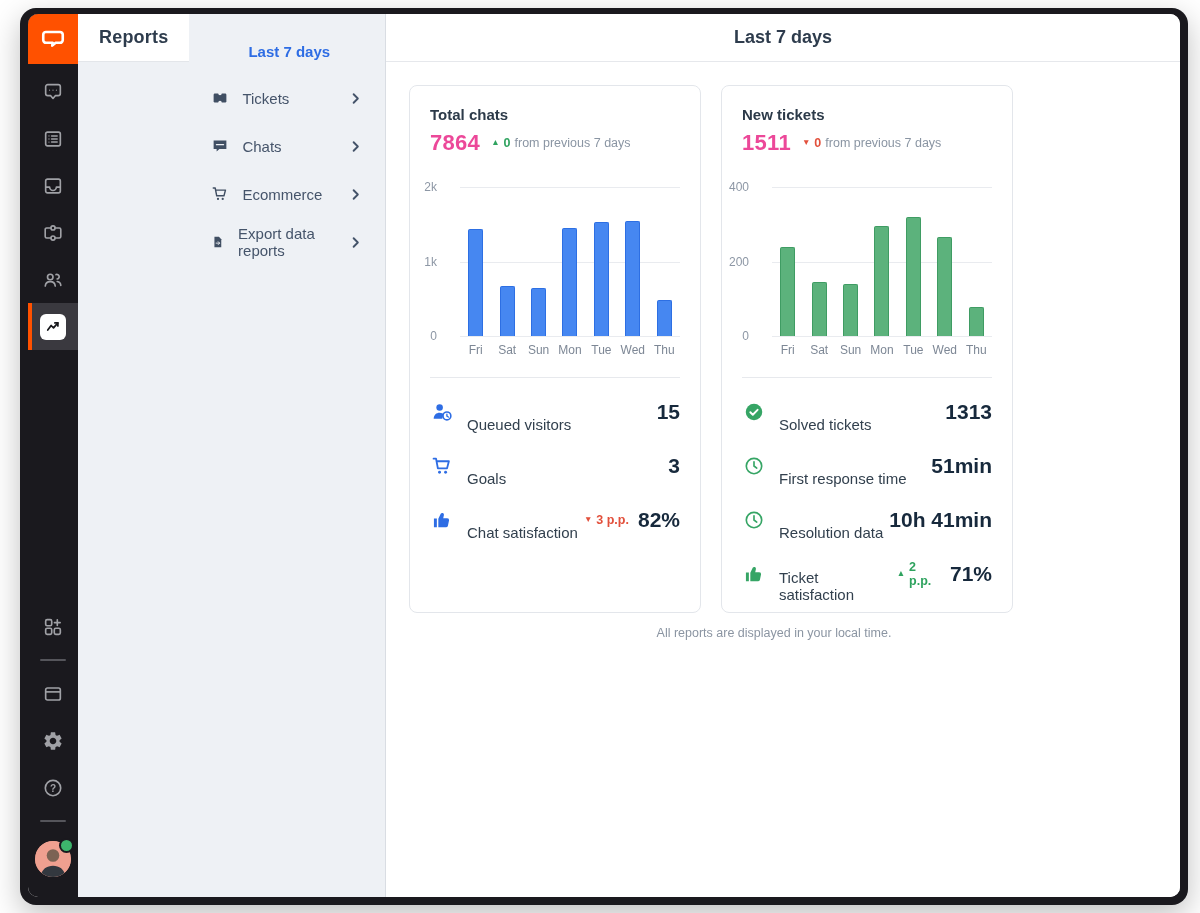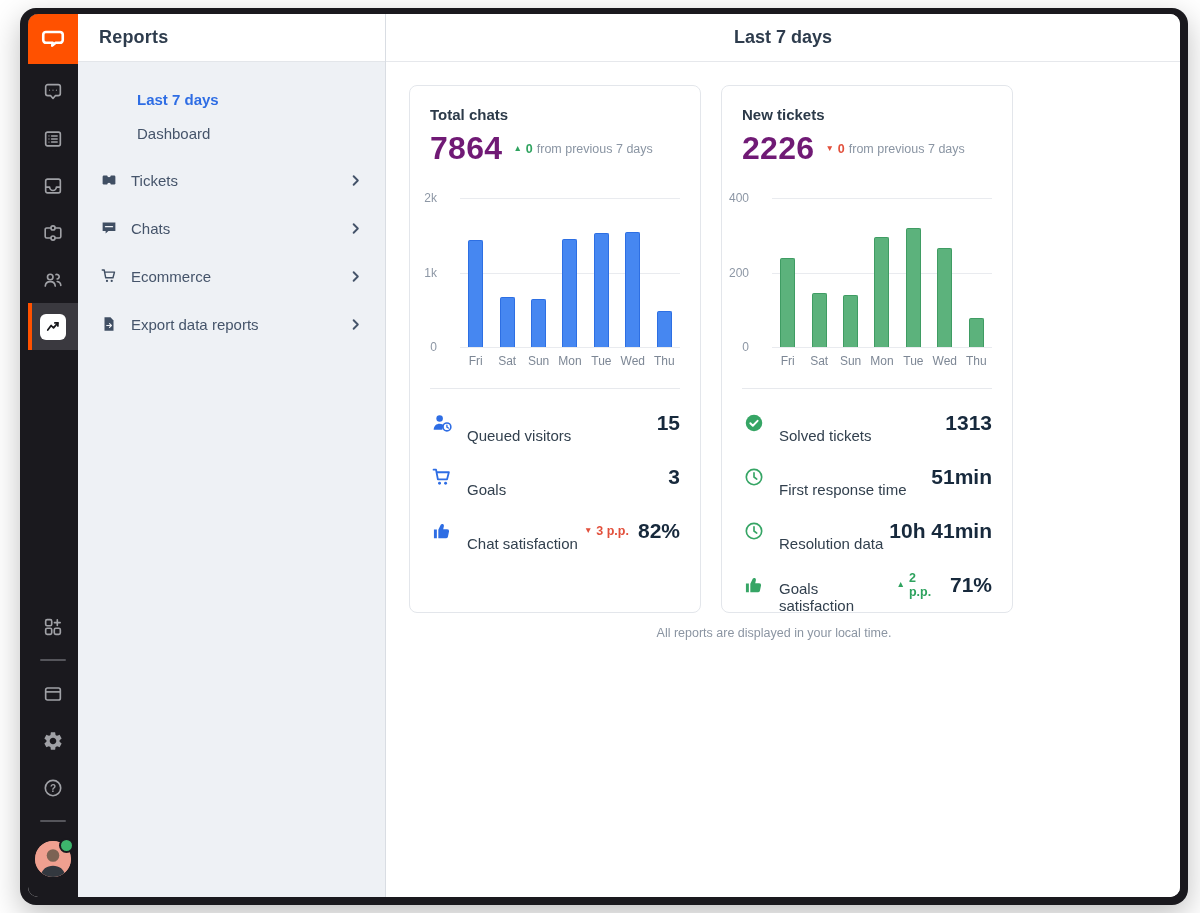--- a/index.html
+++ b/index.html
@@ -20,39 +20,39 @@
   .rail-btn.active { background:#3a393f; }
   .rail-btn.active::before { content:""; position:absolute; left:0; top:0; bottom:0; width:4px; background:#ff5100; }
   .reports-tile { width:26px; height:26px; background:#ffffff; border-radius:6px; display:flex; align-items:center; justify-content:center; }
   .rail-spacer { flex:1; }
   .rail-divider { width:26px; height:2px; background:#55555b; border-radius:2px; margin:9px 0; flex:none; }
   .avatar-wrap { position:relative; width:36px; height:36px; margin:10px 0 20px 0; flex:none; cursor:pointer; }
   .avatar { width:36px; height:36px; border-radius:50%; background:#efa090; overflow:hidden; }
   .status-dot { position:absolute; right:-3px; top:-3px; width:15px; height:15px; border-radius:50%; background:#3db56c; border:2px solid #1a191e; }
 
   
-  .panel { width:308px; flex:none; background:#eef1f5; border-right:1px solid #d9dde3; display:flex; flex-direction:column; }
+  .panel { width:308px; flex:none; background:#eef1f5; border-right:1px solid #d9dde3; display:flex; flex-direction:row; }
   .panel-header { height:48px; flex:none; background:#fff; border-bottom:1px solid #e3e6ea; display:flex; align-items:center; padding:0 21px; font-size:18px; font-weight:700; color:#2e3c4d; letter-spacing:.2px; }
   .menu { padding:18px 16px 0 16px; }
   .menu-row { height:36px; display:flex; align-items:center; gap:13px; padding:0 6px; font-size:15px; color:#45546a; cursor:pointer; border-radius:6px; }
   .menu-row.section { height:48px; margin-top:0; }
   .menu-chevron { margin-left:auto; display:flex; }
   .submenu { padding:2px 0 6px 43px; }
   .submenu-item { height:34px; display:flex; align-items:center; font-size:15px; color:#45546a; cursor:pointer; }
   .submenu-item.active { color:#2e6de4; font-weight:700; }
 
   
   .main { flex:1; background:#fff; display:flex; flex-direction:column; min-width:0; }
   .main-header { height:48px; flex:none; border-bottom:1px solid #e6e8ec; display:flex; align-items:center; justify-content:center; font-size:18px; font-weight:700; color:#2e3c4d; }
   .content { flex:1; padding:23px 0 0 23px; }
   .cards { display:flex; gap:20px; }
   .card { width:292px; height:528px; background:#fff; border:1px solid #e3e6eb; border-radius:8px; padding:20px; }
   .card-title { font-size:15px; font-weight:700; color:#2c3a49; }
   .total-row { margin-top:7px; display:flex; align-items:center; gap:11px; }
-  .total { font-size:32px; font-weight:700; color:#701a75; letter-spacing:.3px; }
+  .total { font-size:22px; font-weight:700; color:#ec4899; letter-spacing:.3px; }
   .delta { font-size:12.5px; color:#8a95a3; display:flex; align-items:center; gap:4px; }
   .arrow { font-size:8.5px; position:relative; top:-1px; }
   .up { color:#2fa35f; } .down { color:#e2503c; }
   .delta-num { font-weight:700; }
 
   
   .chart { margin-top:31px; }
   .chart-top { height:149px; display:flex; }
   .yaxis { width:30px; flex:none; position:relative; font-size:12px; color:#8d97a5; }
   .ytick { position:absolute; right:23px; transform:translateY(-50%); }
@@ -180,21 +180,20 @@
       </div>
     </div>
 
     <div class="panel">
       <div class="panel-header">Reports</div>
       <div class="menu">
 
 
         <div class="submenu">
           <div class="submenu-item active">Last 7 days</div>
-          <div class="submenu-item">Dashboard</div>
         </div>
 
         <div class="menu-row section">
           <svg width="18" height="18" viewBox="0 0 24 24">
             <rect x="3.5" y="6" width="17" height="12" rx="1.6" fill="#404f63"></rect>
             <circle cx="12" cy="6" r="2.3" fill="#eef1f5"></circle>
             <circle cx="12" cy="18" r="2.3" fill="#eef1f5"></circle>
           </svg>
           <span>Tickets</span>
           <span class="menu-chevron">
@@ -355,21 +354,21 @@
                   </span>
                   <span class="stat-value">82%</span>
                 </span>
               </div>
             </div>
           </div>
 
           <div class="card">
             <div class="card-title">New tickets</div>
             <div class="total-row">
-              <span class="total">2226</span>
+              <span class="total">1511</span>
               <span class="delta">
                 <span class="arrow down">▼</span>
                 <span class="delta-num down">0</span>
                 <span>from previous 7 days</span>
               </span>
             </div>
 
             <div class="chart">
                 <div class="chart-top">
                   <div class="yaxis">
@@ -455,21 +454,21 @@
                 <span class="stat-right">
                     <span class="stat-value">10h 41min</span>
                   </span>
               </div>
               <div class="stat-row">
                 <span class="sicon">
                   <svg width="22" height="22" viewBox="0 0 24 24">
                     <path d="M3.2 10.4h3.2V20H3.2z M8 20h8.2a2.3 2.3 0 0 0 2.26-1.85l1.2-5.6a2 2 0 0 0-1.96-2.35h-4.36l.76-3.64a1.9 1.9 0 0 0-3.5-1.3L8 10.7z" fill="#36a565"></path>
                   </svg>
                 </span>
-                <span class="stat-label">Goals satisfaction</span>
+                <span class="stat-label">Ticket satisfaction</span>
                 <span class="stat-right">
                   <span class="stat-delta up">
                     <span class="arrow">▲</span>
                     <span>2 p.p.</span>
                   </span>
                   <span class="stat-value">71%</span>
                 </span>
               </div>
             </div>
           </div>

